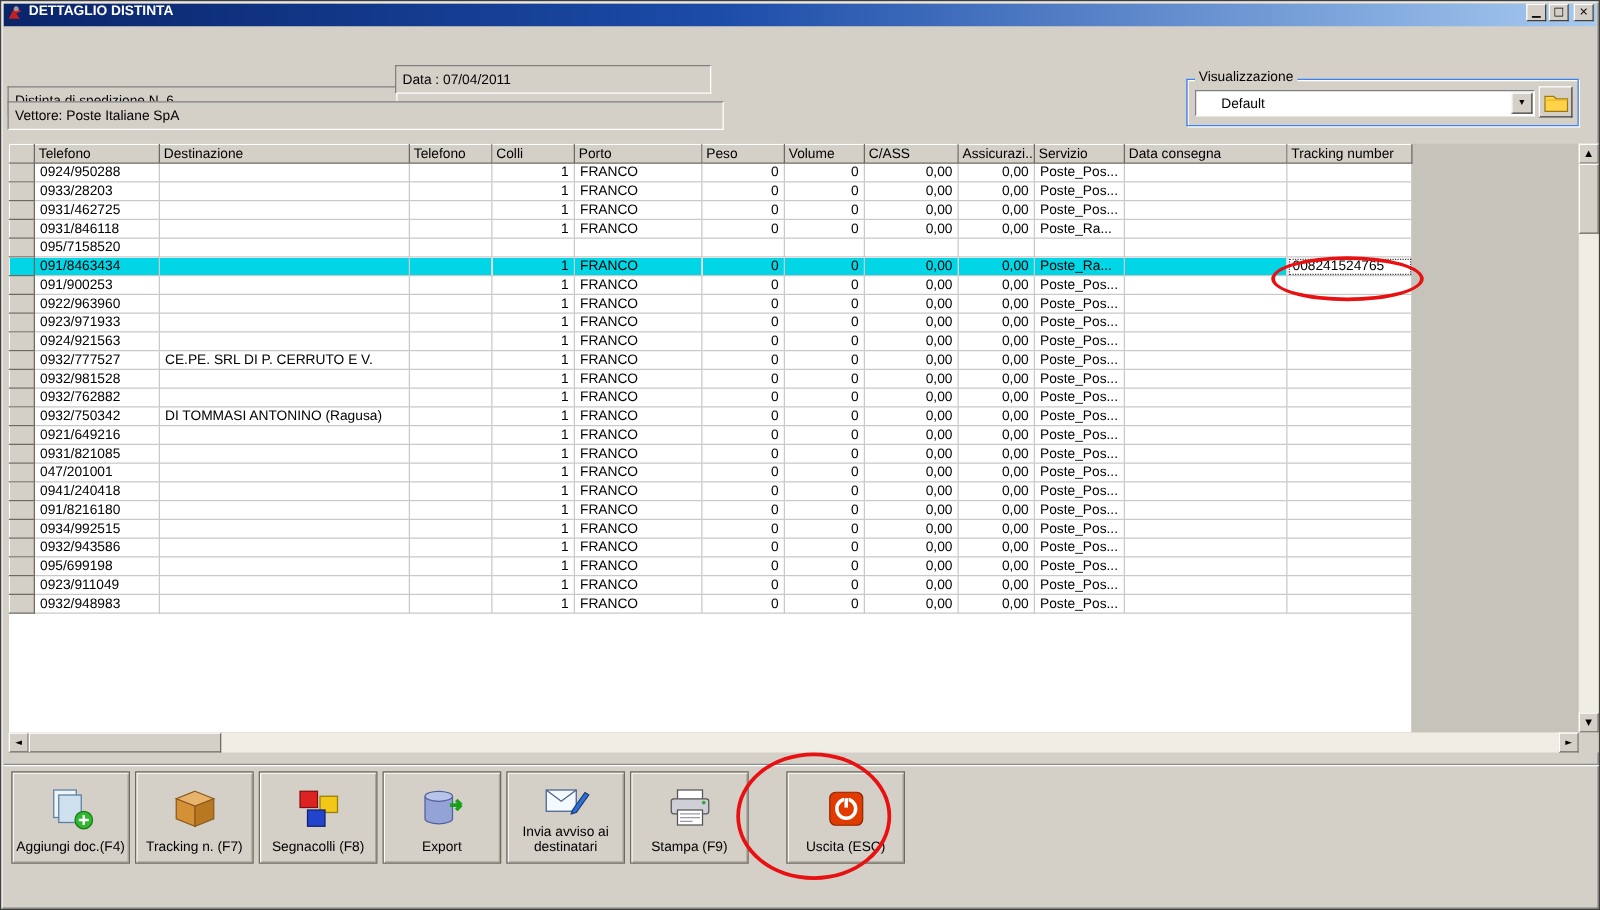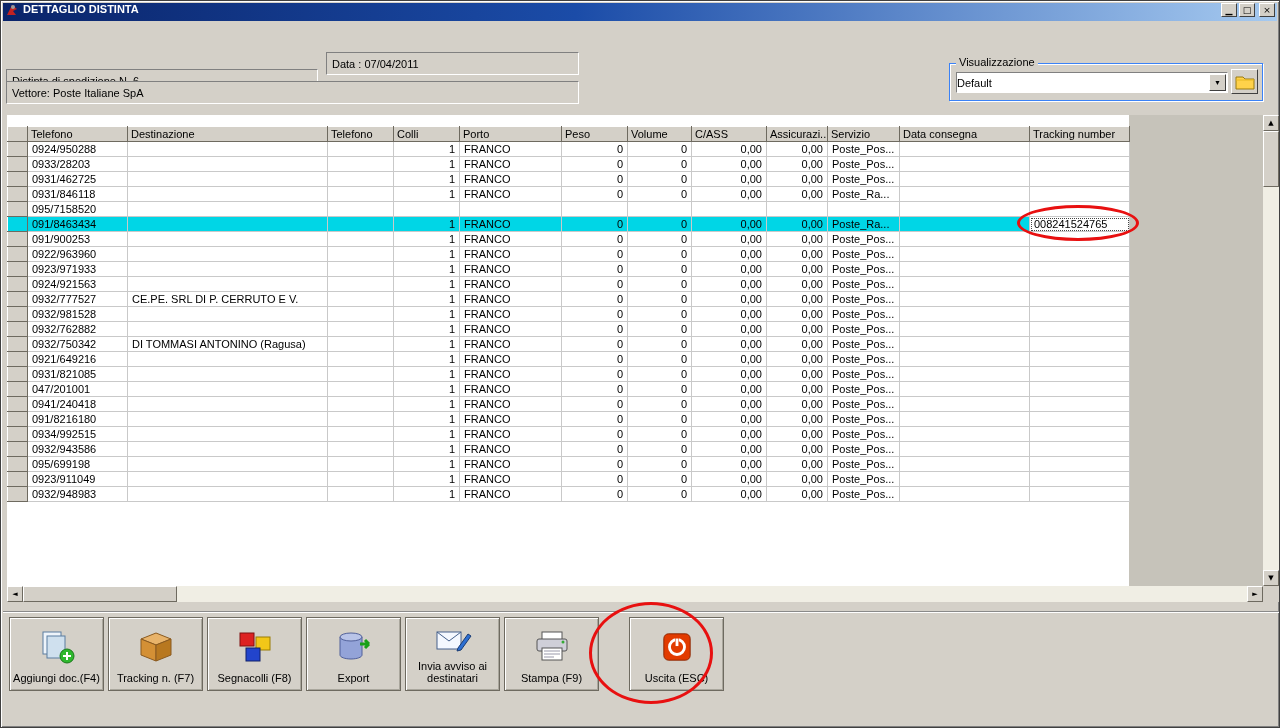--- a/index.html
+++ b/index.html
@@ -18,42 +18,42 @@
   .title-buttons { display:flex; gap:2px; }
   .tb-btn { width:16px; height:14px; background:#d4d0c8; border:1px solid;
     border-color:#ffffff #404040 #404040 #ffffff; font-size:9px; line-height:11px;
     text-align:center; padding:0; cursor:default; font-family:"DejaVu Sans", sans-serif; }
 
   
   .field { position:absolute; height:23px; background:#d4d0c8; border:1px solid;
     border-color:#808080 #ffffff #ffffff #808080; display:flex; align-items:center;
     padding-left:5px; white-space:nowrap; overflow:hidden; }
   .f-distinta { left:5px;  top:68px; width:312px; }
-  .f-data     { left:325px; top:51px; width:253px; }
+  .f-data     { left:315px; top:51px; width:253px; }
   .f-vettore  { left:5px;  top:80px; width:573px;text-align:center; }
 
   .viz-group { position:absolute; left:948px; top:62px; width:314px; height:38px;
     border:1px solid #3b82f6; box-shadow:1px 1px 0 #fff, inset 1px 1px 0 #fff; }
   .viz-legend { position:absolute; top:-8px; left:6px; background:#d4d0c8; padding:0 3px; }
   .combo { position:absolute; left:6px; top:8px; width:272px; height:21px; background:#fff;
     border:1px solid; border-color:#808080 #ffffff #ffffff #808080; display:flex; align-items:center; }
-  .combo-value { flex:1; padding-left:0; white-space:nowrap; overflow:hidden; }
+  .combo-value { flex:1; padding-left:20px; white-space:nowrap; overflow:hidden; }
   .combo-arrow { width:17px; height:17px; margin:1px; background:#d4d0c8; border:1px solid;
     border-color:#ffffff #404040 #404040 #ffffff; display:flex; align-items:center;
     justify-content:center; font-size:7px; }
   .folder-btn { position:absolute; right:4px; top:5px; width:27px; height:25px;
     background:#d4d0c8; border:1px solid; border-color:#ffffff #404040 #404040 #ffffff;
     display:flex; align-items:center; justify-content:center; padding:0; }
 
   
   .grid-region { position:absolute; left:6px; top:114px; width:1256px; height:471px;
     background:#c6c3ba; overflow:hidden; }
   .grid-white { position:absolute; left:0; top:0; width:1122px; height:471px; background:#fff; }
   table.grid { position:absolute; left:0; top:0; width:1122px; table-layout:fixed;
-    border-collapse:collapse; font-size:11px;margin-top:11px; }
+    border-collapse:collapse; font-size:11px; }
   .grid th { background:#d4d0c8; font-weight:normal; text-align:left; height:15px;
     padding:0 3px; border:1px solid; border-color:#ffffff #6e6a60 #6e6a60 #ffffff;
     white-space:nowrap; overflow:hidden; }
   .grid td { background:#fff; height:15px; padding:0 4px;
     border-right:1px solid #c9c9c9; border-bottom:1px solid #c9c9c9;
     white-space:nowrap; overflow:hidden; }
   .grid td.rowsel { background:#d4d0c8; border:1px solid;
     border-color:#ffffff #6e6a60 #6e6a60 #ffffff; }
   .rowsel { width:20px; }
   .col0{width:100px}.col1{width:200px}.col2{width:66px}.col3{width:66px}

